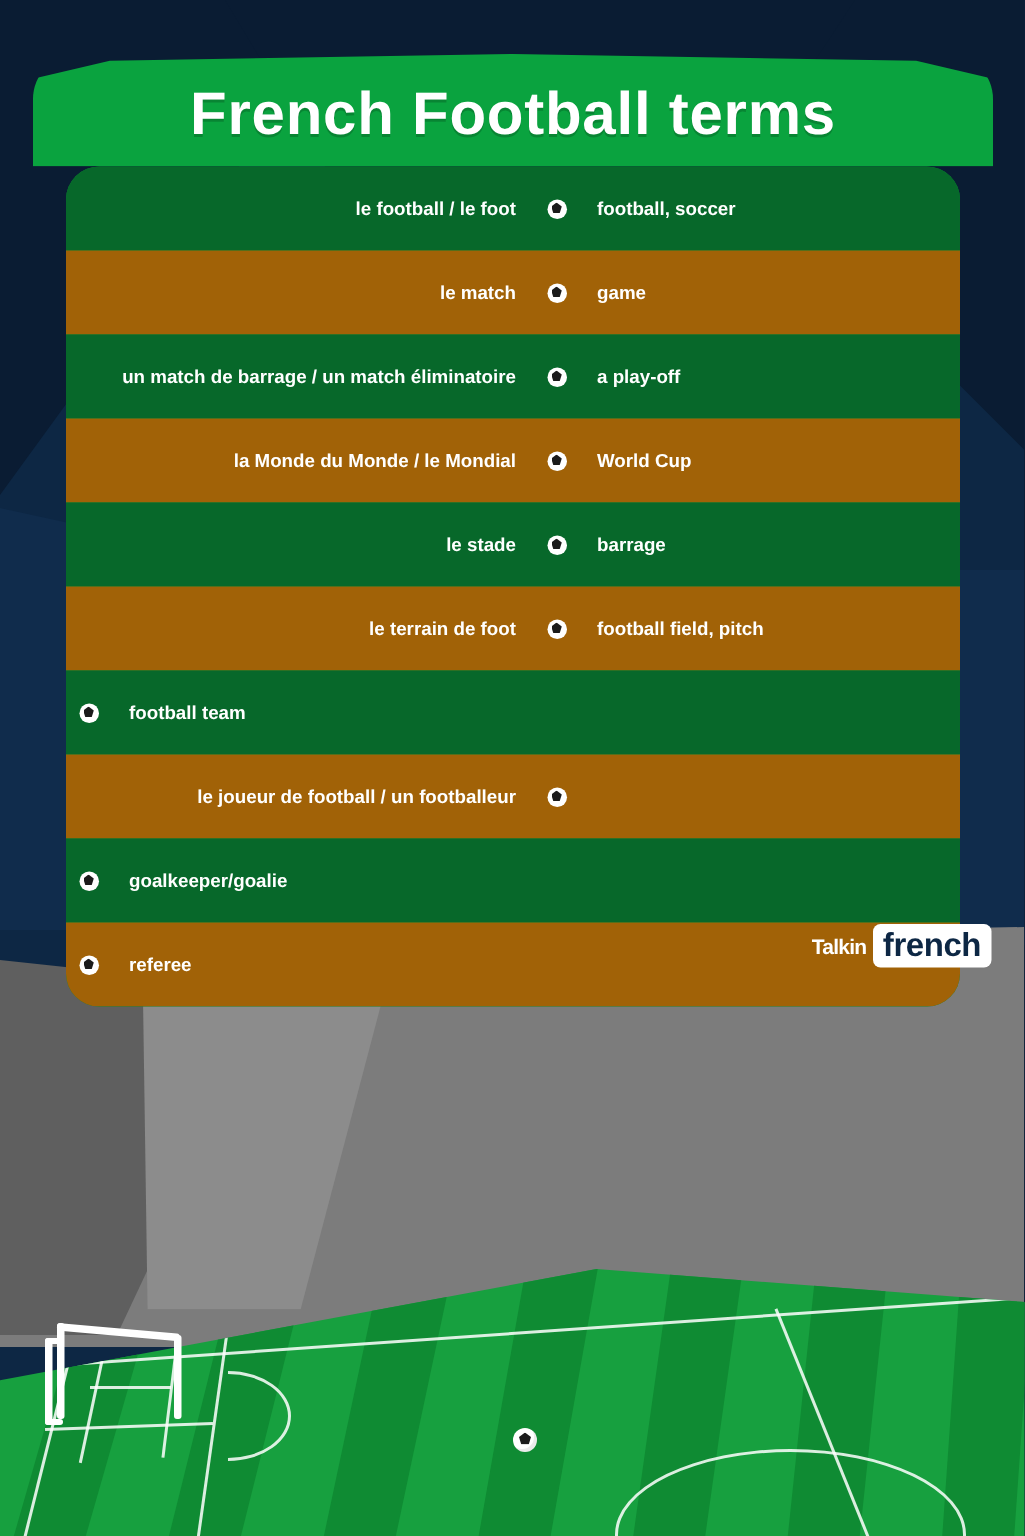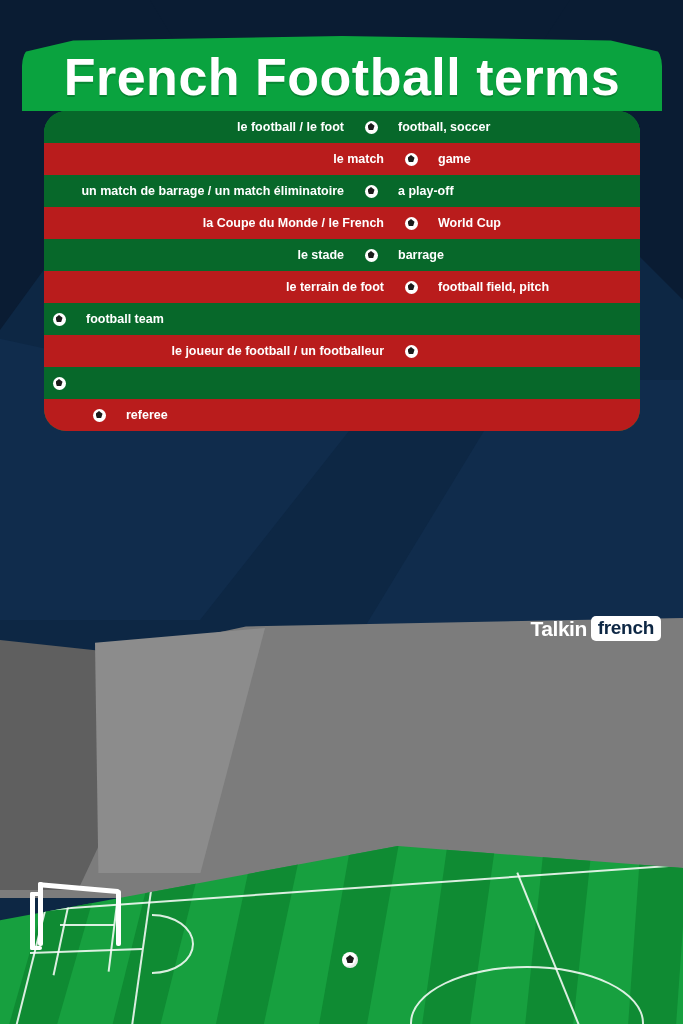--- a/index.html
+++ b/index.html
@@ -156,21 +156,21 @@
     height: 75px;
     background: #0aa33f;
     border-radius: 30px 30px 0 0;
     clip-path: polygon(0 22%, 8% 6%, 50% 0, 92% 6%, 100% 22%, 100% 100%, 0 100%);
     display: flex;
     align-items: center;
     justify-content: center;
   }
   .title {
     color: #ffffff;
-    font-size: 52px;
+    font-size: 40px;
     font-weight: bold;
     letter-spacing: 0.5px;
     text-shadow: 0 2px 0 rgba(0,0,0,0.18);
     margin: 6px 0 0 0;
   }
   .url {
     text-align: center;
     color: #2fd46a;
     font-size: 10.5px;
     padding: 14px 0 10px 0;
@@ -181,27 +181,27 @@
   .table-wrap {
     position: relative;
     margin: 0 22px;
     border-radius: 22px;
     overflow: hidden;
     background: #0a8c34;
   }
   .row {
     display: flex;
     align-items: center;
-    height: 32px;
+    height: 56px;
     font-size: 12.5px;
     color: #ffffff;
     font-weight: bold;
   }
   .row.odd { background: #07682a; }
-  .row.even { background: #b91c1c; padding-left: 40px; }
+  .row.even { background: #a16207; }
   .fr {
     flex: 0 0 300px;
     text-align: right;
     padding-right: 12px;
     white-space: nowrap;
     overflow: hidden;
   }
   .ball {
     flex: 0 0 30px;
     display: flex;
@@ -235,28 +235,28 @@
   .logo {
     position: absolute;
     right: 22px;
     top: 616px;
     display: flex;
     align-items: center;
     gap: 4px;
   }
   .logo-talkin {
     color: #ffffff;
-    font-size: 21px;
+    font-size: 14px;
     font-weight: bold;
     letter-spacing: -0.5px;
   }
   .logo-french {
     background: #ffffff;
     color: #0d2744;
-    font-size: 19px;
+    font-size: 22px;
     font-weight: bold;
     padding: 1px 7px 2px 7px;
     border-radius: 5px;
     letter-spacing: -0.3px;
   }
 </style>
 </head>
 <body>
 
 <div class="bg">
@@ -330,21 +330,21 @@
 
     <div class="row odd">
       <div class="fr">un match de barrage / un match éliminatoire</div>
       <div class="ball">
           <i></i>
         </div>
       <div class="en">a play-off</div>
     </div>
 
     <div class="row even">
-      <div class="fr">la Coupe du Monde / le French</div>
+      <div class="fr">la Monde du Monde / le Mondial</div>
       <div class="ball">
           <i></i>
         </div>
       <div class="en">World Cup</div>
     </div>
 
     <div class="row odd">
       <div class="fr">le stade</div>
       <div class="ball">
           <i></i>
@@ -371,20 +371,21 @@
       <div class="fr">le joueur de football / un footballeur</div>
       <div class="ball">
           <i></i>
         </div>
     </div>
 
     <div class="row odd">
       <div class="ball">
           <i></i>
         </div>
+      <div class="en">goalkeeper/goalie</div>
     </div>
 
     <div class="row even">
       <div class="ball">
           <i></i>
         </div>
       <div class="en">referee</div>
     </div>
 
   </div>

